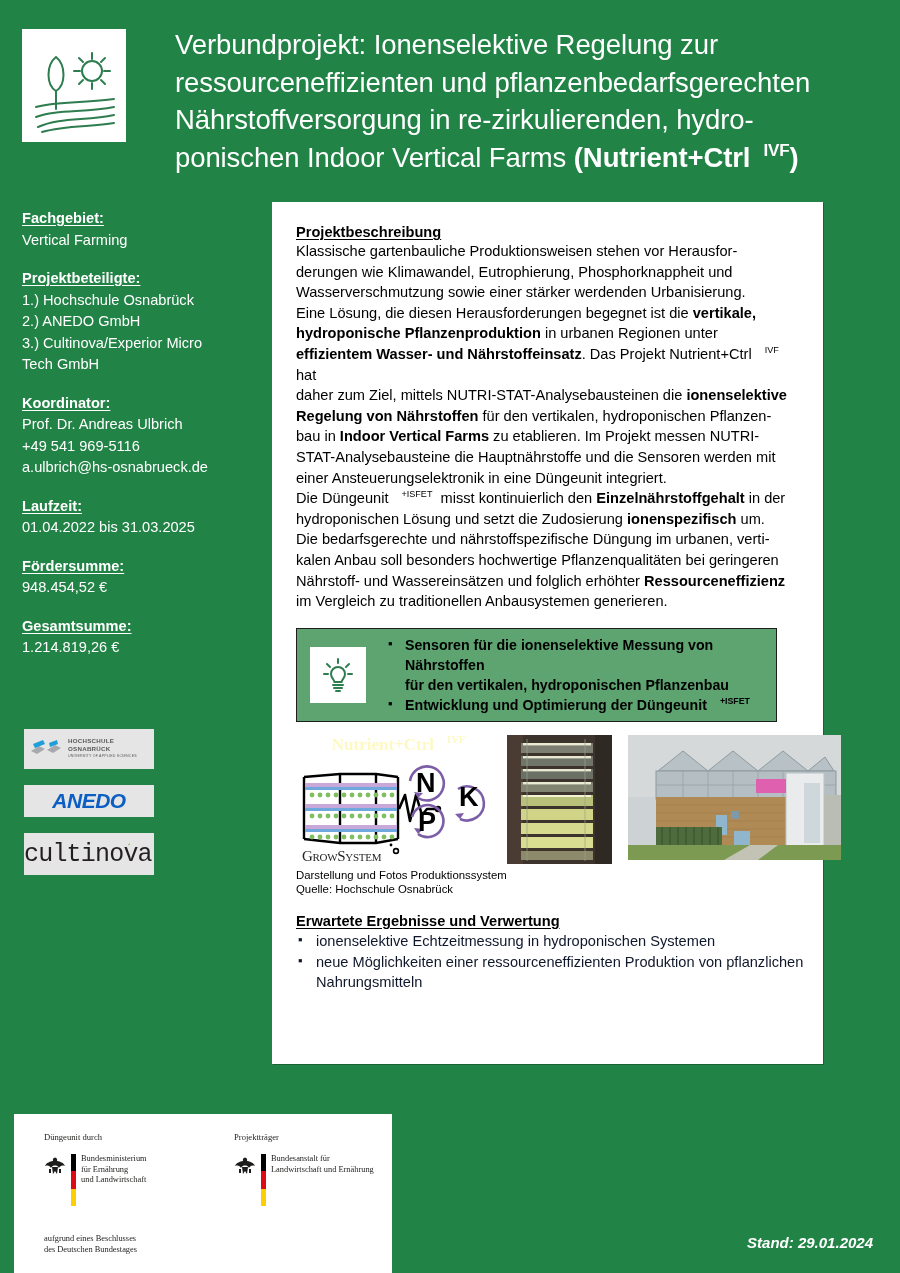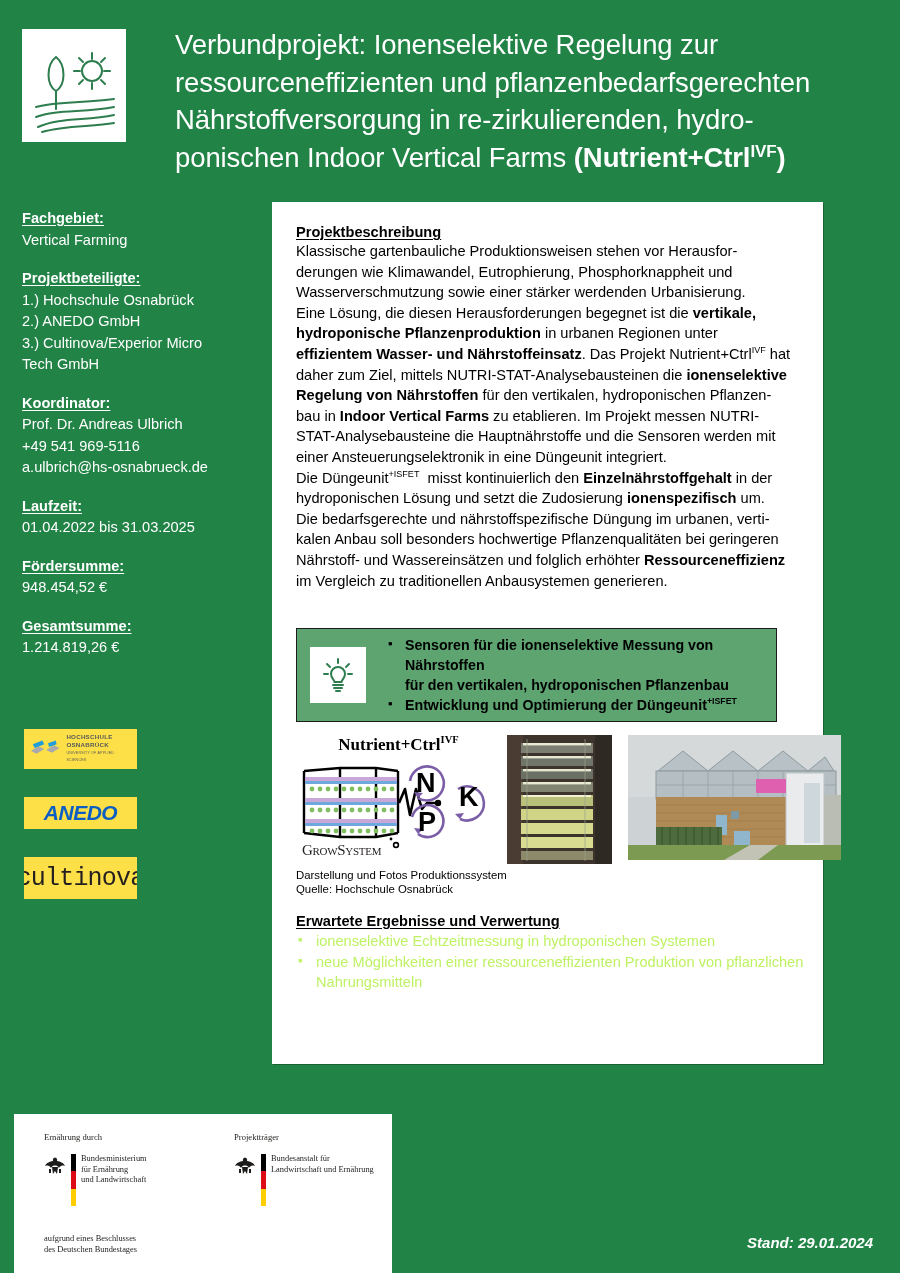--- a/index.html
+++ b/index.html
@@ -31,21 +31,21 @@
     position: absolute;
     left: 175px; top: 26px;
     width: 728px;
     color: #ffffff;
     font-size: 27.5px;
     line-height: 37.5px;
     font-weight: 400;
     letter-spacing: -0.1px;
   }
   .header-title .acr { font-weight: 700; }
-  sup { font-size: 0.62em; vertical-align: super; line-height: 0; }
+  sup { font-size: 0.62em; vertical-align: super; line-height: 0; padding-left: 13px; }
 
   
   .sidebar {
     position: absolute;
     left: 22px; top: 208px;
     width: 240px;
     color: #ffffff;
     font-size: 14.6px;
     line-height: 21.5px;
   }
@@ -57,23 +57,23 @@
     display: block;
   }
   .side-line { display: block; }
 
   .logo-stack {
     position: absolute;
     left: 24px; top: 729px;
     width: 132px;
   }
   .logo-box {
-    background: #fde047;
-    width: 113px;
-    margin-bottom: 28px;
+    background: #e5e5e5;
+    width: 130px;
+    margin-bottom: 16px;
     display: flex;
     align-items: center;
     justify-content: center;
     overflow: hidden;
   }
   .logo-hs { height: 40px; padding: 3px 5px; }
   .logo-anedo { height: 32px; }
   .logo-cult { height: 42px; font-family: Liberation Mono, monospace; }
 
   .hs-wrap { display: flex; align-items: center; gap: 5px; width: 100%; }
@@ -149,22 +149,22 @@
   .fig-row {
     position: absolute;
     left: 296px; top: 735px;
     width: 572px; height: 134px;
     display: flex;
     align-items: flex-start;
   }
   .diagram { width: 205px; flex: none; position: relative; }
   .diagram-title {
     font-family: "Liberation Serif", serif;
-    font-weight: 700; font-size: 17px; color: #000000;
-    text-align: center; margin-bottom: 4px;
+    font-weight: 700; font-size: 17px; color: #fef9c3;
+    text-align: center; margin-bottom: 10px;
   }
   .photo { flex: none; border: 0; }
   .photo1 { width: 105px; height: 129px; margin-left: 6px; }
   .photo2 { width: 213px; height: 125px; margin-left: 16px; }
 
   .caption {
     position: absolute;
     left: 296px; top: 868px;
     font-size: 11.4px;
     line-height: 14px;
@@ -177,21 +177,21 @@
     left: 296px; top: 913px;
     width: 570px;
   }
   .results ul { margin-top: 2px; }
   .results li {
     list-style: none;
     position: relative;
     padding-left: 20px;
     font-size: 14.6px;
     line-height: 20.6px;
-    color: #bef264;
+    color: #0f172a;
   }
   .results li::before {
     content: "\25AA";
     position: absolute; left: 2px; top: -1px; font-size: 13px;
   }
 
   
   .footer-box {
     position: absolute;
     left: 14px; top: 1114px;
@@ -561,21 +561,21 @@
   <ul>
     <li>ionenselektive Echtzeitmessung in hydroponischen Systemen</li>
     <li>neue Möglichkeiten einer ressourceneffizienten Produktion von pflanzlichen Nahrungsmitteln</li>
   </ul>
 </div>
 
 <div class="footer-box">
   <div class="footer-grid">
 
     <div class="fcol">
-      <div class="fcol-label">Ernährung durch</div>
+      <div class="fcol-label">Düngeunit durch</div>
       <div class="fmark">
         <svg width="22" height="22" viewBox="0 0 22 22">
           <g fill="#1d1d1b">
             <ellipse cx="11" cy="6" rx="2.2" ry="2.6"></ellipse>
             <path d="M11 7 C6 7 2 9 1 12 C4 11 6 12 7 14 C8 12 9.5 11.5 11 11.5 C12.5 11.5 14 12 15 14 C16 12 18 11 21 12 C20 9 16 7 11 7 Z"></path>
             <path d="M8 13 L9 20 L11 17 L13 20 L14 13 Z"></path>
             <rect x="5" y="15" width="2" height="4"></rect>
               <rect x="15" y="15" width="2" height="4"></rect>
           </g>
         </svg>

